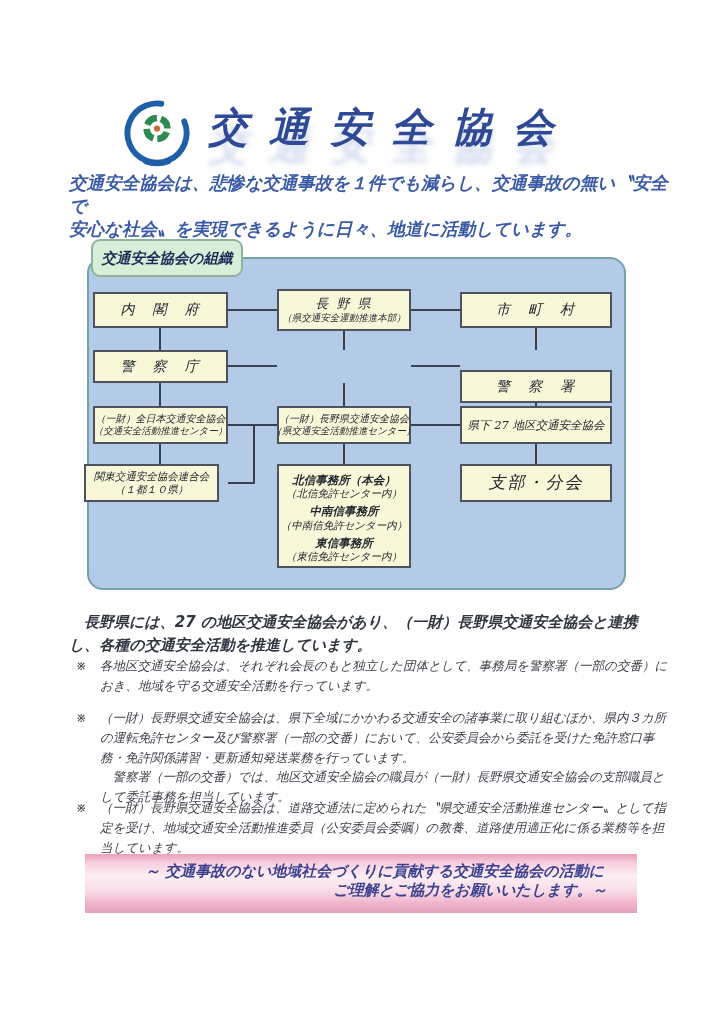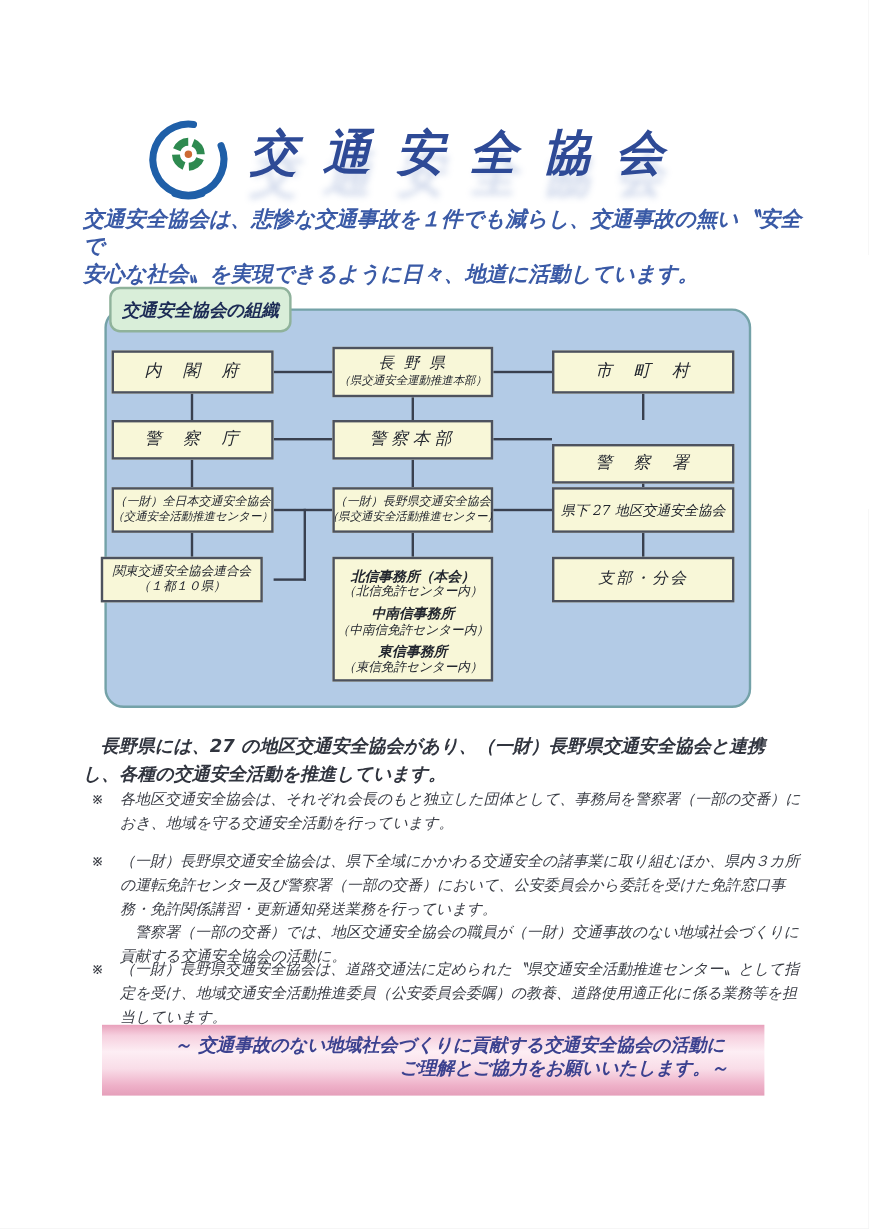--- a/index.html
+++ b/index.html
@@ -87,23 +87,20 @@
     <span class="t" style="font-size:13px;">長 野 県</span>
     <span class="s3">（県交通安全運動推進本部）</span>
   </div>
   <div class="obox" style="left:460px;top:292px;width:152px;height:36px;">
     <span class="t">市　町　村</span>
   </div>
 
   <div class="obox" style="left:93px;top:350px;width:135px;height:33px;">
     <span class="t">警　察　庁</span>
   </div>
-  <div class="obox" style="left:277px;top:350px;width:134px;height:33px;">
-    <span class="t" style="letter-spacing:4px;">警察本部</span>
-  </div>
   <div class="obox" style="left:460px;top:370px;width:152px;height:33px;">
     <span class="t">警　察　署</span>
   </div>
 
   <div class="obox" style="left:93px;top:406px;width:135px;height:38px;">
     <span class="t3">（一財）全日本交通安全協会</span>
     <span class="s3">（交通安全活動推進センター）</span>
   </div>
   <div class="obox" style="left:277px;top:406px;width:134px;height:38px;">
     <span class="t3">（一財）長野県交通安全協会</span>
@@ -119,21 +116,21 @@
   </div>
   <div class="obox" style="left:277px;top:464px;width:134px;height:104px;">
     <span class="jn">北信事務所（本会）</span>
     <span class="jl">（北信免許センター内）</span>
     <span class="jn">中南信事務所</span>
     <span class="jl">（中南信免許センター内）</span>
     <span class="jn">東信事務所</span>
     <span class="jl">（東信免許センター内）</span>
   </div>
   <div class="obox" style="left:460px;top:464px;width:152px;height:38px;">
-    <span class="t" style="font-size:13px;">支部・分会</span>
+    <span class="t" style="font-size:17px;">支部・分会</span>
   </div>
 
   <div class="hline" style="left:228px;top:309px;width:49px;"></div>
   <div class="hline" style="left:411px;top:309px;width:49px;"></div>
   <div class="hline" style="left:228px;top:365px;width:49px;"></div>
   <div class="hline" style="left:411px;top:365px;width:49px;"></div>
   <div class="hline" style="left:228px;top:424px;width:49px;"></div>
   <div class="hline" style="left:411px;top:424px;width:49px;"></div>
   <div class="hline" style="left:228px;top:482px;width:27px;"></div>
 
@@ -151,21 +148,21 @@
   <div class="lead">　長野県には、27 の地区交通安全協会があり、（一財）長野県交通安全協会と連携し、各種の交通安全活動を推進しています。</div>
 
   <div class="note n1">
     <span class="mark">※</span>
     <div class="ntext">各地区交通安全協会は、それぞれ会長のもと独立した団体として、事務局を警察署（一部の交番）におき、地域を守る交通安全活動を行っています。</div>
   </div>
   <div class="note n2">
     <span class="mark">※</span>
     <div class="ntext">
       <div>（一財）長野県交通安全協会は、県下全域にかかわる交通安全の諸事業に取り組むほか、県内３カ所の運転免許センター及び警察署（一部の交番）において、公安委員会から委託を受けた免許窓口事務・免許関係講習・更新通知発送業務を行っています。</div>
-      <div>　警察署（一部の交番）では、地区交通安全協会の職員が（一財）交通事故のない地域社会づくりに貢献する交通安全協会の活動に。</div>
+      <div>　警察署（一部の交番）では、地区交通安全協会の職員が（一財）長野県交通安全協会の支部職員として委託事務を担当しています。</div>
     </div>
   </div>
   <div class="note n3">
     <span class="mark">※</span>
     <div class="ntext">（一財）長野県交通安全協会は、道路交通法に定められた〝県交通安全活動推進センター〟として指定を受け、地域交通安全活動推進委員（公安委員会委嘱）の教養、道路使用適正化に係る業務等を担当しています。</div>
   </div>
 
   <div class="footer">
     <div class="fl1">～ 交通事故のない地域社会づくりに貢献する交通安全協会の活動に</div>
     <div class="fl2">ご理解とご協力をお願いいたします。～</div>

